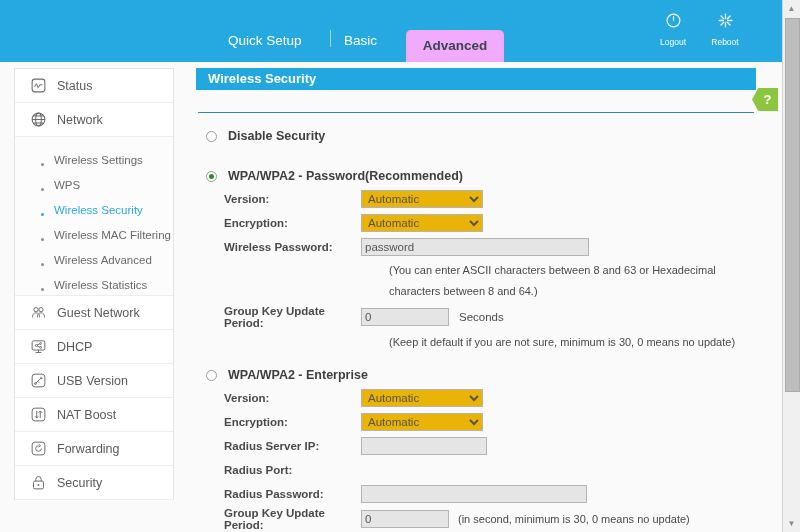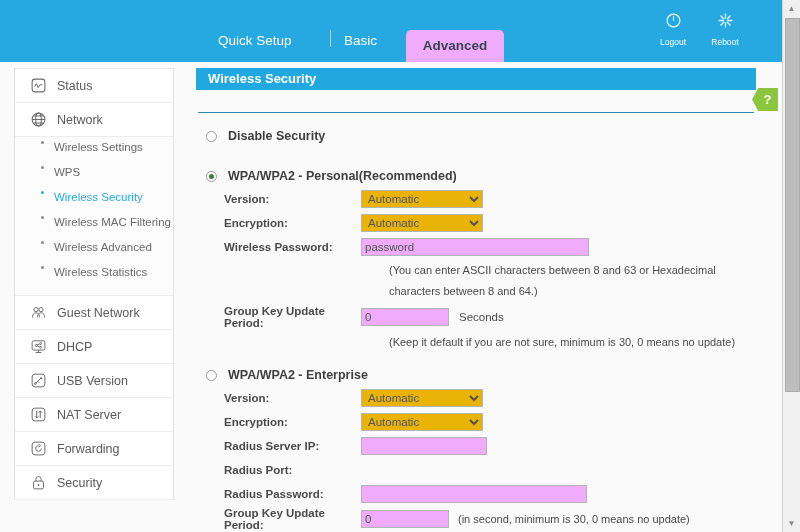--- a/index.html
+++ b/index.html
@@ -20,21 +20,21 @@
   .logo {
     position: absolute; left: 22px; top: 16px;
     color: #ffffff; font-size: 25px; font-weight: bold;
     letter-spacing: -0.5px; font-family: "DejaVu Sans", sans-serif;
   }
   .tabs { position: absolute; left: 218px; top: 0; height: 62px; }
   .tab {
     position: absolute; top: 33px;
     color: #ffffff; font-size: 13.5px; white-space: nowrap;
   }
-  .tab-quick { left: 0; }
+  .tab-quick { left: 10px; }
   .tab-sep {
     position: absolute; left: 112px; top: 30px;
     width: 1px; height: 17px; background: #9fd8f1;
   }
   .tab-basic { left: 126px; }
   .tab-active {
     position: absolute; left: 188px; top: 30px;
     width: 98px; height: 32px;
     background: #f0abfc;
     border-radius: 5px 5px 0 0;
@@ -87,21 +87,21 @@
   }
   .nav-icon svg { display: block; }
   .chev {
     position: absolute; right: 12px; top: 11px;
     width: 8px; height: 8px;
     border-right: 2px solid #ffffff; border-bottom: 2px solid #ffffff;
     transform: rotate(45deg);
   }
   .sub-wrap { background: #fcfcfc; border-bottom: 1px solid #ededed; padding: 4px 0; }
   .sub-item {
-    height: 25px; display: flex; align-items: flex-start;
+    height: 25px; display: flex; align-items: flex-end;
     padding-left: 26px; font-size: 11.5px; color: #6a6a6a;
   }
   .sub-item .dot {
     width: 3px; height: 3px; border-radius: 50%;
     background: #8c8c8c; margin-right: 10px; flex: 0 0 3px;
   }
   .sub-item.cur { color: #2aa8e0; }
   .sub-item.cur .dot { background: #2aa8e0; }
 
   
@@ -141,21 +141,21 @@
   }
   .ctl { display: flex; align-items: center; }
 
   select.fld {
     height: 18px; font-size: 11.5px; font-family: "Liberation Sans", sans-serif;
     color: #555; border: 1px solid #b4b4b4; background: #eab308;
     border-radius: 0; padding: 0 2px;
   }
   input.fld {
     height: 16px; font-size: 11.5px; font-family: "Liberation Sans", sans-serif;
-    color: #555; border: 1px solid #b4b4b4; background: #f0abfc;
+    color: #555; border: 1px solid #b4b4b4; background: #e5e5e5;
     padding: 0 3px; box-sizing: content-box; border-radius: 0;
   }
   .w-sel { width: 122px; }
   .w-pass { width: 220px; }
   .w-ip { width: 118px; }
   .w-port { width: 46px; }
   .w-rpass { width: 218px; }
   .w-gkey { width: 80px; }
   .unit { font-size: 11.5px; color: #4a4a4a; margin-left: 10px; }
   .hint {
@@ -304,21 +304,21 @@
     <div class="nav-item">
       <span class="nav-icon">
         <svg width="17" height="17" viewBox="0 0 24 24" fill="none" stroke="#6b6b6b" stroke-width="1.4">
           <rect x="3" y="3" width="18" height="18" rx="4"></rect>
           <line x1="9.5" y1="7" x2="9.5" y2="17"></line>
             <polyline points="7,14.5 9.5,17 12,14.5"></polyline>
           <line x1="14.5" y1="17" x2="14.5" y2="7"></line>
             <polyline points="12,9.5 14.5,7 17,9.5"></polyline>
         </svg>
       </span>
-      <span>NAT Server</span>
+      <span>NAT Boost</span>
     </div>
 
     <div class="nav-item">
       <span class="nav-icon">
         <svg width="17" height="17" viewBox="0 0 24 24" fill="none" stroke="#6b6b6b" stroke-width="1.4">
           <rect x="3" y="3" width="18" height="18" rx="4"></rect>
           <path d="M16 12 A4 4 0 1 1 12 8"></path>
           <polyline points="12.2,5.6 14.8,8.1 12,10.2"></polyline>
         </svg>
       </span>
@@ -345,21 +345,21 @@
     <div class="sec">
       <div class="sec-head">
         <span class="radio"></span>
         <span class="txt">Disable Security</span>
       </div>
     </div>
 
     <div class="sec" style="margin-top:22px;">
       <div class="sec-head">
         <span class="radio on"></span>
-        <span class="txt">WPA/WPA2 - Personal(Recommended)</span>
+        <span class="txt">WPA/WPA2 - Password(Recommended)</span>
       </div>
 
       <div class="row">
         <div class="lab">Version:</div>
         <div class="ctl">
           <select class="fld w-sel">
             <option>Automatic</option>
           </select>
         </div>
       </div>

